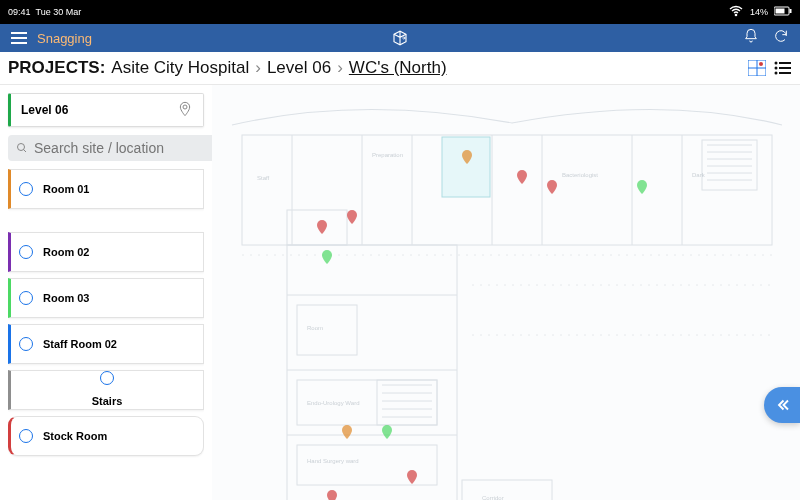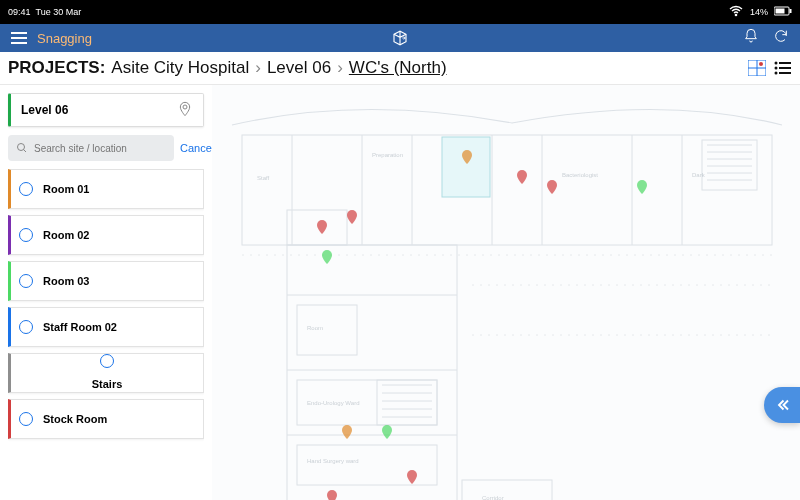--- a/index.html
+++ b/index.html
@@ -19,21 +19,21 @@
 .bc-sep{color:#888}
 .bc-current{text-decoration:underline}
 .bc-right{display:flex;gap:8px;align-items:center}
 .vt{width:18px;height:16px;display:flex;align-items:center;justify-content:center}
 .body{display:flex;height:436px;position:relative}
 .sidebar{width:212px;flex-shrink:0;padding:8px;display:flex;flex-direction:column;gap:8px}
 .level-card{background:#fff;border:1px solid #ddd;border-left:3px solid #1fa84a;border-radius:2px;height:34px;display:flex;align-items:center;justify-content:space-between;padding:0 10px;font-size:12px;font-weight:600;box-shadow:0 1px 2px rgba(0,0,0,.08)}
 .level-card .map-icon{color:#888}
 .search-row{display:flex;align-items:center;gap:6px}
 .search-box{flex:1;background:#e9ebed;border-radius:4px;height:26px;display:flex;align-items:center;padding:0 8px;gap:6px;font-size:11px;color:#666}
-.search-box input{background:transparent;border:none;outline:none;font-size:10px;color:#444;flex:1}
+.search-box input{background:transparent;border:none;outline:none;font-size:14px;color:#444;flex:1}
 .cancel{color:#1a73e8;font-size:11px}
 .pin-icon{color:#1a73e8;font-size:14px}
 .list{flex:1;overflow:hidden;display:flex;flex-direction:column;gap:6px}
 .item{background:#fff;border:1px solid #e2e2e2;height:40px;display:flex;align-items:center;gap:10px;padding:0 8px;font-size:11px;font-weight:600;border-left:3px solid;box-shadow:0 1px 2px rgba(0,0,0,.06)}
 .radio{width:14px;height:14px;border:1.5px solid #1a73e8;border-radius:50%;flex-shrink:0}
 .plan{flex:1;position:relative;background:#fbfcfd}
 .plan svg{position:absolute;inset:0}
 .fab{position:absolute;right:0;top:302px;width:36px;height:36px;background:#4a90e2;border-radius:50% 0 0 50%;display:flex;align-items:center;justify-content:center;color:#fff;box-shadow:0 2px 6px rgba(0,0,0,.2)}
 </style>
 </head>
@@ -142,37 +142,37 @@
         <svg width="14" height="14" viewBox="0 0 24 24" fill="#1a73e8">
             <path d="M14 2l8 8-4 1-4 4 0 5-3-3-6 6-1-1 6-6-3-3 5 0 4-4z"></path>
           </svg>
       </span>
     </div>
     <div class="list" id="room-list">
         <div class="item" style="border-left-color: rgb(224, 138, 42);">
           <span class="radio"></span>
           <span>Room 01</span>
         </div>
-        <div class="item" style="border-left-color: rgb(123, 47, 176);">
+        <div class="item" style="border-left-color: rgb(123, 47, 176); margin-top: 17px;">
           <span class="radio"></span>
           <span>Room 02</span>
         </div>
         <div class="item" style="border-left-color: rgb(76, 217, 100);">
           <span class="radio"></span>
           <span>Room 03</span>
         </div>
         <div class="item" style="border-left-color: rgb(26, 115, 232);">
           <span class="radio"></span>
           <span>Staff Room 02</span>
         </div>
         <div class="item" style="border-left-color: rgb(142, 142, 142); flex-direction: column;">
           <span class="radio"></span>
           <span>Stairs</span>
         </div>
-        <div class="item" style="border-left-color: rgb(210, 63, 63);">
+        <div class="item" style="border-left-color: rgb(210, 63, 63); border-radius: 9px;">
           <span class="radio"></span>
           <span>Stock Room</span>
         </div>
       </div>
   </div>
 
   <div class="plan">
     <svg width="100%" height="100%" viewBox="0 0 588 436">
       <g stroke="#c8d0d8" stroke-width="1" fill="none" opacity="0.6">
         <path d="M20 40 Q150 10 300 38 Q450 10 570 40" stroke-width="1.2"></path>

